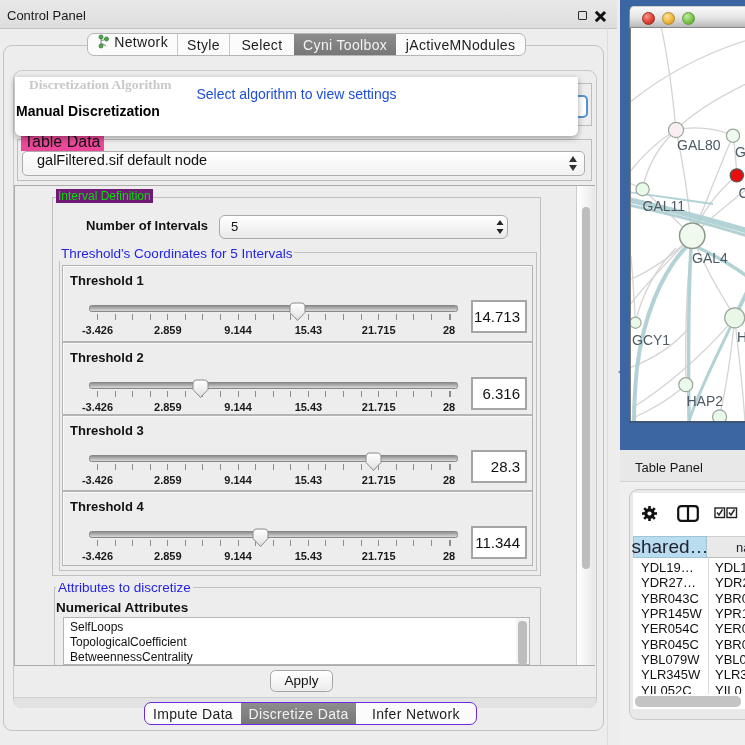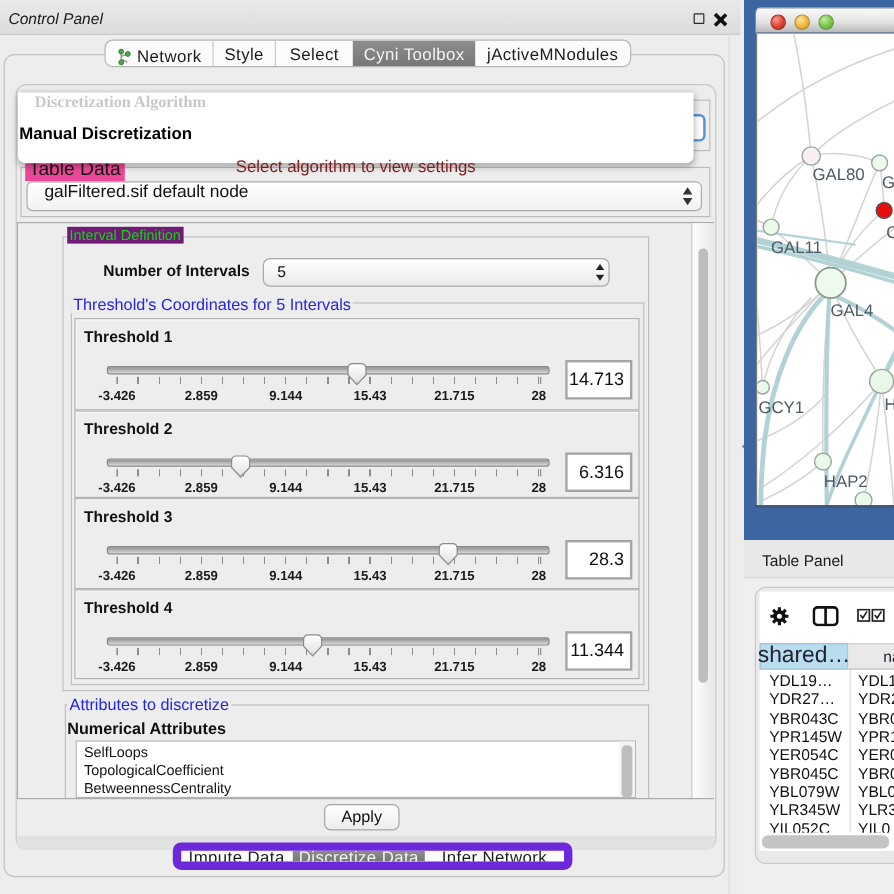--- a/index.html
+++ b/index.html
@@ -5,31 +5,31 @@
 body{font-family:"Liberation Sans",sans-serif;}
 #root{position:relative;width:745px;height:745px;background:#ededed;overflow:hidden;}
 .abs{position:absolute;}
 .btxt{font-weight:bold;}
 </style>
 </head>
 <body>
 <div id="root">
 
 <div class="abs" style="left:0;top:0;width:617px;height:28px;background:linear-gradient(#e9e9e9,#dddddd);border-bottom:1px solid #c3c3c3;"></div>
-<div class="abs" style="left:7px;top:8px;font-size:13px;color:#1a1a1a;font-style:italic;">Control Panel</div>
+<div class="abs" style="left:7px;top:8px;font-size:13px;color:#1a1a1a;">Control Panel</div>
 <div class="abs" style="left:577.5px;top:11px;width:7px;height:7px;border:1.8px solid #2b2b2b;border-radius:1px;"></div>
 <div class="abs" style="left:594px;top:10.5px;width:11px;height:11px;">
  <div class="abs" style="left:4.5px;top:-1px;width:2.6px;height:13px;background:#111;transform:rotate(45deg);"></div>
  <div class="abs" style="left:4.5px;top:-1px;width:2.6px;height:13px;background:#111;transform:rotate(-45deg);"></div>
 </div>
 
 <div class="abs" style="left:3px;top:45px;width:599px;height:684px;border:1.5px solid #c2c2c2;border-radius:9px;background:#ededed;"></div>
 
 <div class="abs" style="left:87px;top:33px;width:439px;height:23px;background:#fbfbfb;border:1px solid #b6b6b6;border-radius:7px;box-sizing:border-box;display:flex;font-size:14px;letter-spacing:0.35px;color:#1c1c1c;overflow:hidden;">
- <div style="width:90px;display:flex;align-items:flex-end;justify-content:center;border-right:1px solid #c9c9c9;">
+ <div style="width:90px;display:flex;align-items:flex-start;justify-content:center;border-right:1px solid #c9c9c9;">
    <svg width="13" height="15" viewBox="0 0 13 15" style="margin-right:4px;">
      <path d="M4 3 L4 12 M4 7 L9 5 M4 9 L9 12" stroke="#9a9a9a" stroke-width="1.2" fill="none"></path>
      <circle cx="4" cy="3" r="2" fill="#52a852" stroke="#2c7d2c" stroke-width="0.8"></circle>
      <circle cx="9.5" cy="5" r="2" fill="#52a852" stroke="#2c7d2c" stroke-width="0.8"></circle>
      <circle cx="4" cy="12" r="2" fill="#52a852" stroke="#2c7d2c" stroke-width="0.8"></circle>
    </svg>Network</div>
  <div style="width:51px;display:flex;align-items:center;justify-content:center;border-right:1px solid #c9c9c9;">Style</div>
  <div style="width:65px;display:flex;align-items:center;justify-content:center;">Select</div>
  <div style="width:103px;display:flex;align-items:center;justify-content:center;background:linear-gradient(#8d8d8d,#777777);color:#f3f3f3;">Cyni Toolbox</div>
  <div style="width:130px;display:flex;align-items:center;justify-content:center;">jActiveMNodules</div>
@@ -167,29 +167,29 @@
 <div class="abs" style="left:56px;top:580px;background:#ededed;padding:0 2px;font-size:13.5px;color:#2424e8;">Attributes to discretize</div>
 <div class="abs btxt" style="left:56px;top:599.5px;font-size:13.5px;color:#111;">Numerical Attributes</div>
 <div class="abs" style="left:63px;top:617px;width:467px;height:48px;background:#ffffff;border:1px solid #b5b5b5;box-sizing:border-box;overflow:hidden;">
  <div style="padding:2px 0 0 6px;font-size:12px;line-height:15.2px;color:#111;">SelfLoops<br>TopologicalCoefficient<br>BetweennessCentrality<br>ClusteringCoefficient</div>
 </div>
 <div class="abs" style="left:516px;top:618px;width:13px;height:46px;background:#f4f4f4;"></div>
 <div class="abs" style="left:518px;top:621px;width:9px;height:44px;background:#bdbdbd;border-radius:4px;"></div>
 
 <div class="abs" style="left:270px;top:669.5px;width:63px;height:22px;box-sizing:border-box;background:linear-gradient(#ffffff,#ececec);border:1px solid #a5a5a5;border-radius:5.5px;display:flex;align-items:center;justify-content:center;font-size:13.5px;color:#111;">Apply</div>
 
-<div class="abs" style="left:143.5px;top:702px;width:333.5px;height:23px;background:#fbfbfb;border:7px solid #6d28d9;border-radius:7px;box-sizing:border-box;display:flex;font-size:14px;letter-spacing:0.35px;color:#1c1c1c;overflow:hidden;">
+<div class="abs" style="left:143.5px;top:702px;width:333.5px;height:23px;background:#fbfbfb;border:1px solid #6d28d9;border-radius:7px;box-sizing:border-box;display:flex;font-size:14px;letter-spacing:0.35px;color:#1c1c1c;overflow:hidden;">
  <div style="width:97.5px;display:flex;align-items:center;justify-content:center;">Impute Data</div>
  <div style="width:115px;display:flex;align-items:center;justify-content:center;background:linear-gradient(#8d8d8d,#777777);color:#f3f3f3;">Discretize Data</div>
  <div style="width:121px;display:flex;align-items:center;justify-content:center;">Infer Network</div>
 </div>
 
 <div class="abs" style="left:15px;top:77px;width:563px;height:59px;background:#ffffff;border-radius:0 0 6px 6px;box-shadow:0 2px 6px rgba(0,0,0,0.35);z-index:30;"></div>
 <div class="abs btxt" style="left:29px;top:76.5px;font-size:13.5px;color:#c8c8c8;z-index:31;font-family:Liberation Serif, serif;">Discretization Algorithm</div>
-<div class="abs" style="left:15px;top:86px;width:563px;text-align:center;font-size:14px;color:#7f1d1d;z-index:32;margin-top:44px;">Select algorithm to view settings</div>
+<div class="abs" style="left:15px;top:86px;width:563px;text-align:center;font-size:14px;color:#1d4ed8;z-index:32;">Select algorithm to view settings</div>
 <div class="abs btxt" style="left:16px;top:102.5px;font-size:14px;color:#000;z-index:32;">Manual Discretization</div>
 
 <div class="abs" style="left:607px;top:28px;width:1px;height:717px;background:#dddddd;"></div>
 <div class="abs" style="left:613.5px;top:368px;width:0;height:0;border:4px solid transparent;border-right:5px solid #8a8a8a;"></div>
 
 <div class="abs" style="left:620px;top:0;width:125px;height:450px;background:#3c66a2;"></div>
 
 <div class="abs" style="left:629px;top:6px;width:116px;height:22px;background:linear-gradient(#fafafa 0%,#e3e3e3 55%,#b9b9b9 100%);border-left:1px solid #8a8a8a;border-top:1px solid #cfcfcf;border-bottom:1px solid #878787;border-top-left-radius:5px;box-sizing:border-box;"></div>
 <div class="abs" style="left:642px;top:11.5px;width:11px;height:11px;border-radius:50%;background:radial-gradient(circle at 35% 30%,#f59a90,#e04135 55%,#b2251a);border:0.5px solid #9c2a20;"></div>
 <div class="abs" style="left:661.5px;top:11.5px;width:11px;height:11px;border-radius:50%;background:radial-gradient(circle at 35% 30%,#ffe39a,#efb73e 55%,#cf9020);border:0.5px solid #b28a28;"></div>

